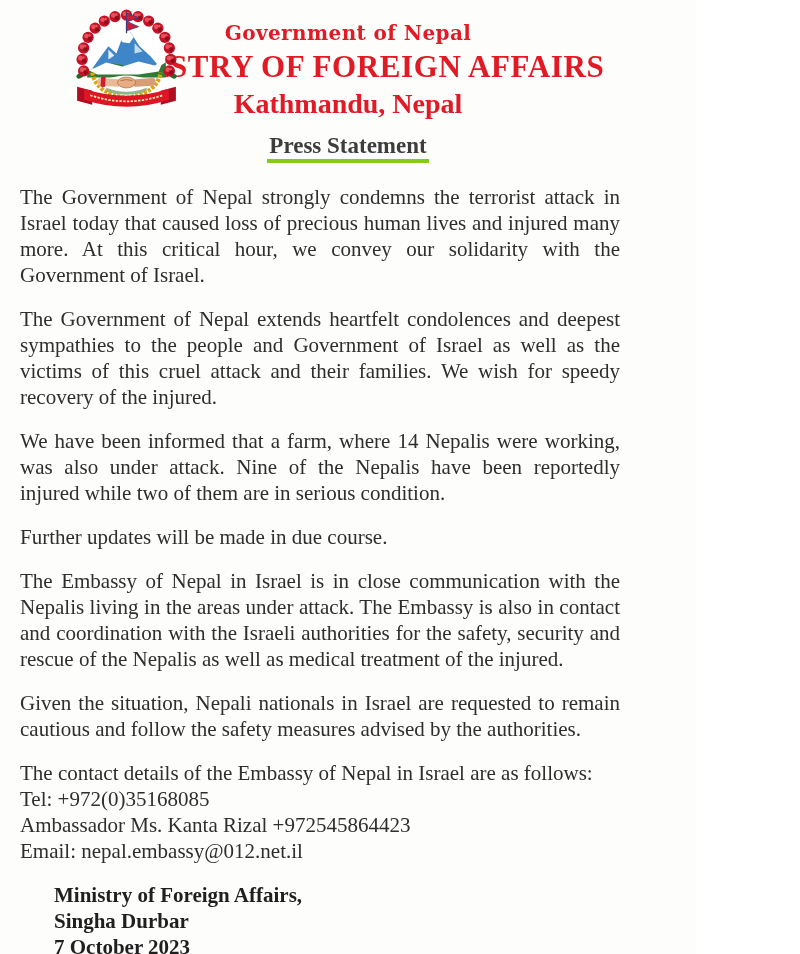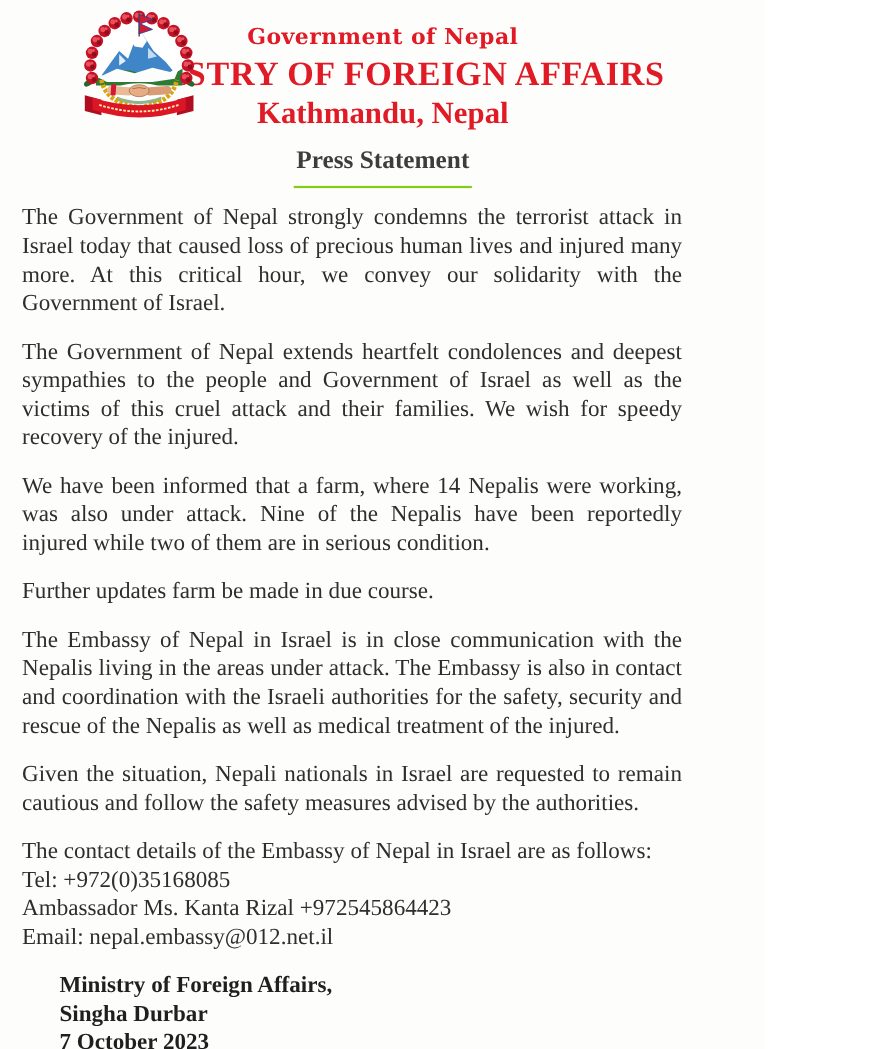--- a/index.html
+++ b/index.html
@@ -47,22 +47,22 @@
     font-size: 28px;
     color: #e01b26;
   }
   .doc-title {
     margin-top: 13px;
     font-weight: 700;
     font-size: 23px;
     color: #3d3d3d;
   }
   .doc-title span {
-    border-bottom: 2px solid #84cc16;
-    padding: 0 2px 11px 2px;
+    border-bottom: 4px solid #84cc16;
+    padding: 0 2px 1px 2px;
   }
   
   .doc-body {
     padding: 0 76px 0 20px;
     font-size: 21px;
     line-height: 26px;
   }
   .para {
     margin: 18px 0 0 0;
     text-align: justify;
@@ -151,21 +151,21 @@
 
     <div class="doc-title">
       <span>Press Statement</span>
     </div>
   </header>
 
   <main class="doc-body">
     <p class="para first">The Government of Nepal strongly condemns the terrorist attack in Israel today that caused loss of precious human lives and injured many more. At this critical hour, we convey our solidarity with the Government of Israel.</p>
     <p class="para">The Government of Nepal extends heartfelt condolences and deepest sympathies to the people and Government of Israel as well as the victims of this cruel attack and their families. We wish for speedy recovery of the injured.</p>
     <p class="para">We have been informed that a farm, where 14 Nepalis were working, was also under attack. Nine of the Nepalis have been reportedly injured while two of them are in serious condition.</p>
-    <p class="para single">Further updates farm be made in due course.</p>
+    <p class="para single">Further updates will be made in due course.</p>
     <p class="para">The Embassy of Nepal in Israel is in close communication with the Nepalis living in the areas under attack. The Embassy is also in contact and coordination with the Israeli authorities for the safety, security and rescue of the Nepalis as well as medical treatment of the injured.</p>
     <p class="para">Given the situation, Nepali nationals in Israel are requested to remain cautious and follow the safety measures advised by the authorities.</p>
 
     <div class="contact">
       <div>The contact details of the Embassy of Nepal in Israel are as follows:</div>
       <div>Tel: +972(0)35168085</div>
       <div>Ambassador Ms. Kanta Rizal +972545864423</div>
       <div>Email: nepal.embassy@012.net.il</div>
     </div>
 

